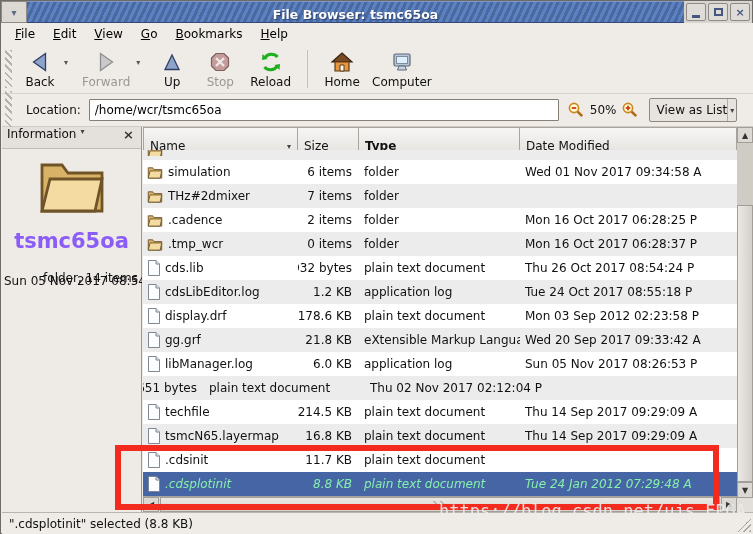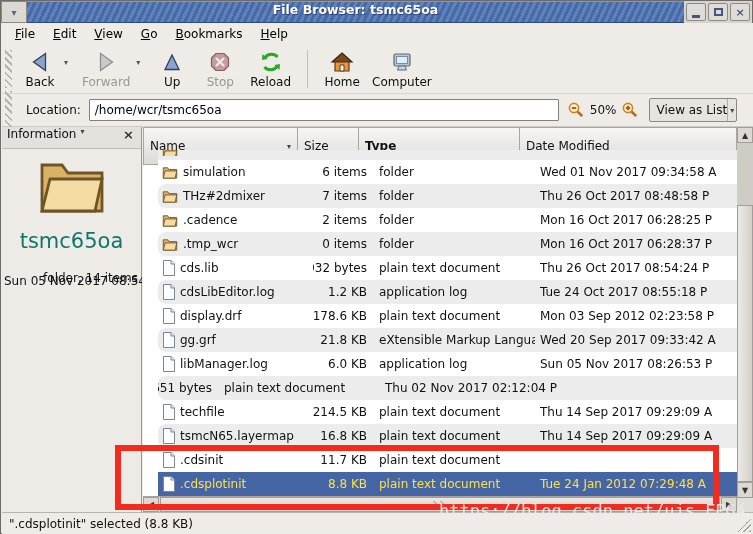--- a/index.html
+++ b/index.html
@@ -8,21 +8,21 @@
 
   #window { position:absolute; left:0; top:0; width:753px; height:534px;
     background:#efebe7; border:1px solid #6e6a66; }
 
   
   .titlebar { position:absolute; left:0; top:0; width:751px; height:22px;
     background:#d7d3cf; display:flex; align-items:stretch; }
   .win-menu-btn { width:26px; background:#dcd8d4; border:1px solid #8e8a86;
     display:flex; align-items:center; justify-content:center; color:#5a6a84; font-size:10px; }
   .title-stripe { flex:1; background:repeating-linear-gradient(115deg,#49699f 0 3px,#5c82c4 3px 6px);
-    display:flex; align-items:flex-start; justify-content:center; border-top:1px solid #7d97c6; border-bottom:1px solid #32497a; }
+    display:flex; align-items:flex-end; justify-content:center; border-top:1px solid #7d97c6; border-bottom:1px solid #32497a; }
   .title-text { color:#fff; font-weight:bold; font-size:12.5px; text-shadow:1px 1px 1px #2c3f66; }
   .win-btns { display:flex; gap:2px; padding:1px 2px; background:#d7d3cf; }
   .win-btn { width:20px; height:18px; margin-top:1px; background:#dfdbd7; border:1px solid #8e8a86;
     border-radius:2px; display:flex; align-items:center; justify-content:center; color:#44577e; font-size:11px; font-weight:bold; }
   .glyph-min { width:8px; height:3px; background:#44577e; margin-top:8px; }
   .glyph-max { width:9px; height:8px; border:2px solid #44577e; }
 
   
   .menubar { position:absolute; left:1px; top:22px; width:751px; height:22px;
     background:#efebe7; display:flex; align-items:center; padding-left:4px; }
@@ -62,40 +62,40 @@
   
   .sidebar { position:absolute; left:0; top:0; width:140px; height:385px;
     background:#eeeae6; border-right:1px solid #9b968f; }
   .side-head { height:22px; background:#e4e0db; border-bottom:1px solid #c0bcb6;
     display:flex; padding:0 5px; }
   .side-head .shl { font-size:12px; }
   .side-head .sha { font-size:8px; color:#444; margin-left:4px; flex:1; }
   .side-close { font-size:13px; font-weight:bold; color:#333; padding:0 2px; }
   .side-foldericon { position:absolute; left:36px; top:30px; }
   .side-title { position:absolute; left:0; top:102px; width:100%; text-align:center;
-    font-size:21px; font-weight:normal; color:#0f766e; }
+    font-size:21px; font-weight:bold; color:#8b5cf6; }
   .side-meta1 { position:absolute; left:0; top:144px; width:136px; text-align:right; font-size:12px; }
   .side-meta2 { position:absolute; left:0; top:147px; width:140px; text-align:left; padding-left:2px;
     font-size:12px; white-space:nowrap; overflow:hidden; }
 
   
   .listwrap { position:absolute; left:141px; top:0; width:594px; height:385px; background:#fff; }
   .list-header { position:absolute; left:0; top:0; width:594px; height:23px; display:flex; }
   .hcell { height:17px; background:linear-gradient(#f7f6f5,#dedad5); border:1px solid #aaa49d;
     border-left:none; display:flex; align-items:center; padding:18px 6px; font-size:12px; color:#111; }
   .hcell:first-child { border-left:1px solid #aaa49d; }
   .hcell .sort { margin-left:auto; font-size:8px; color:#444; }
   .c-name { width:155px; } .c-size { width:61px; } .c-type { width:161px;font-weight:bold; } .c-date { width:217px; }
 
   .list-body { position:absolute; left:0; top:23px; width:594px; height:346px;
-    background:#fff; overflow:hidden;margin-left:15px; }
+    background:#fff; overflow:hidden; }
   .row { display:flex; height:24px; align-items:center; background:#fff; }
-  .row.alt { background:#ececec;border-radius:8px; }
+  .row.alt { background:#ececec; }
   .row.partial { height:10px; background:#ececec; overflow:hidden; }
-  .row.selected { background:#4565a4; color:#fde047; }
+  .row.selected { background:#4565a4; color:#86efac;font-style:italic; }
   .cell { height:100%; display:flex; align-items:center; overflow:hidden; white-space:nowrap; }
   .cell.name { width:155px; padding-left:4px; gap:5px; }
   .cell.size { width:61px; justify-content:flex-end; padding-right:7px; }
   .cell.type { width:161px; padding-left:5px; }
   .cell.date { width:217px; padding-left:5px; }
 
   
   .hscroll { position:absolute; left:0; top:369px; width:594px; height:16px;
     background:#dcd8d3; border-top:1px solid #a8a39d; display:flex; align-items:center; }
   .hs-btn { width:16px; height:15px; background:#dcd8d3; border:1px solid #a29d96;
@@ -341,21 +341,20 @@
               <span>
                 <svg width="16" height="13" viewBox="0 0 34 29">
                   <path d="M2 4 h10 l3 4 h17 v19 H2 Z" fill="#d9b267" stroke="#6e5426" stroke-width="2"></path>
                   <path d="M2 27 L6 11 h26 l-3.5 16 Z" fill="#f3dba2" stroke="#6e5426" stroke-width="2"></path>
                 </svg>
               </span>
               <span>THz#2dmixer</span>
             </div>
             <div class="cell size">7 items</div>
             <div class="cell type">folder</div>
-            <div class="cell date">Thu 26 Oct 2017 08:48:58 P</div>
           </div>
           <div class="row">
             <div class="cell name">
               <span>
                 <svg width="16" height="13" viewBox="0 0 34 29">
                   <path d="M2 4 h10 l3 4 h17 v19 H2 Z" fill="#d9b267" stroke="#6e5426" stroke-width="2"></path>
                   <path d="M2 27 L6 11 h26 l-3.5 16 Z" fill="#f3dba2" stroke="#6e5426" stroke-width="2"></path>
                 </svg>
               </span>
               <span>.cadence</span>

